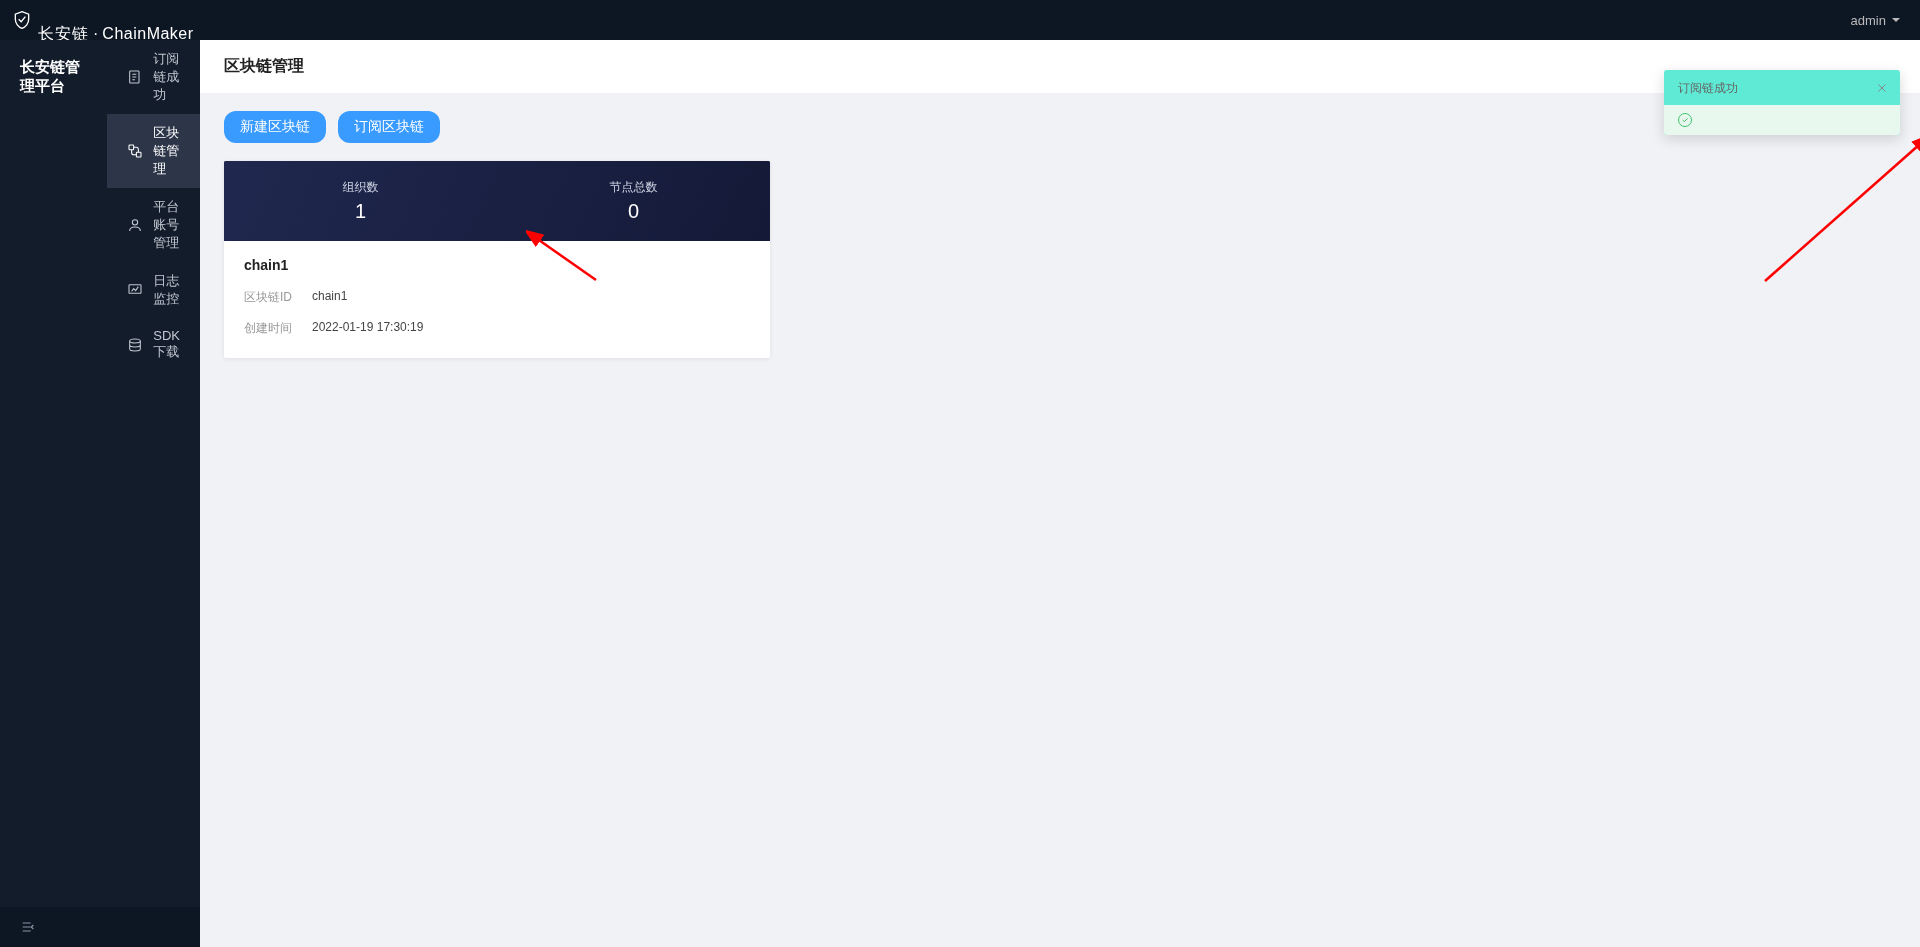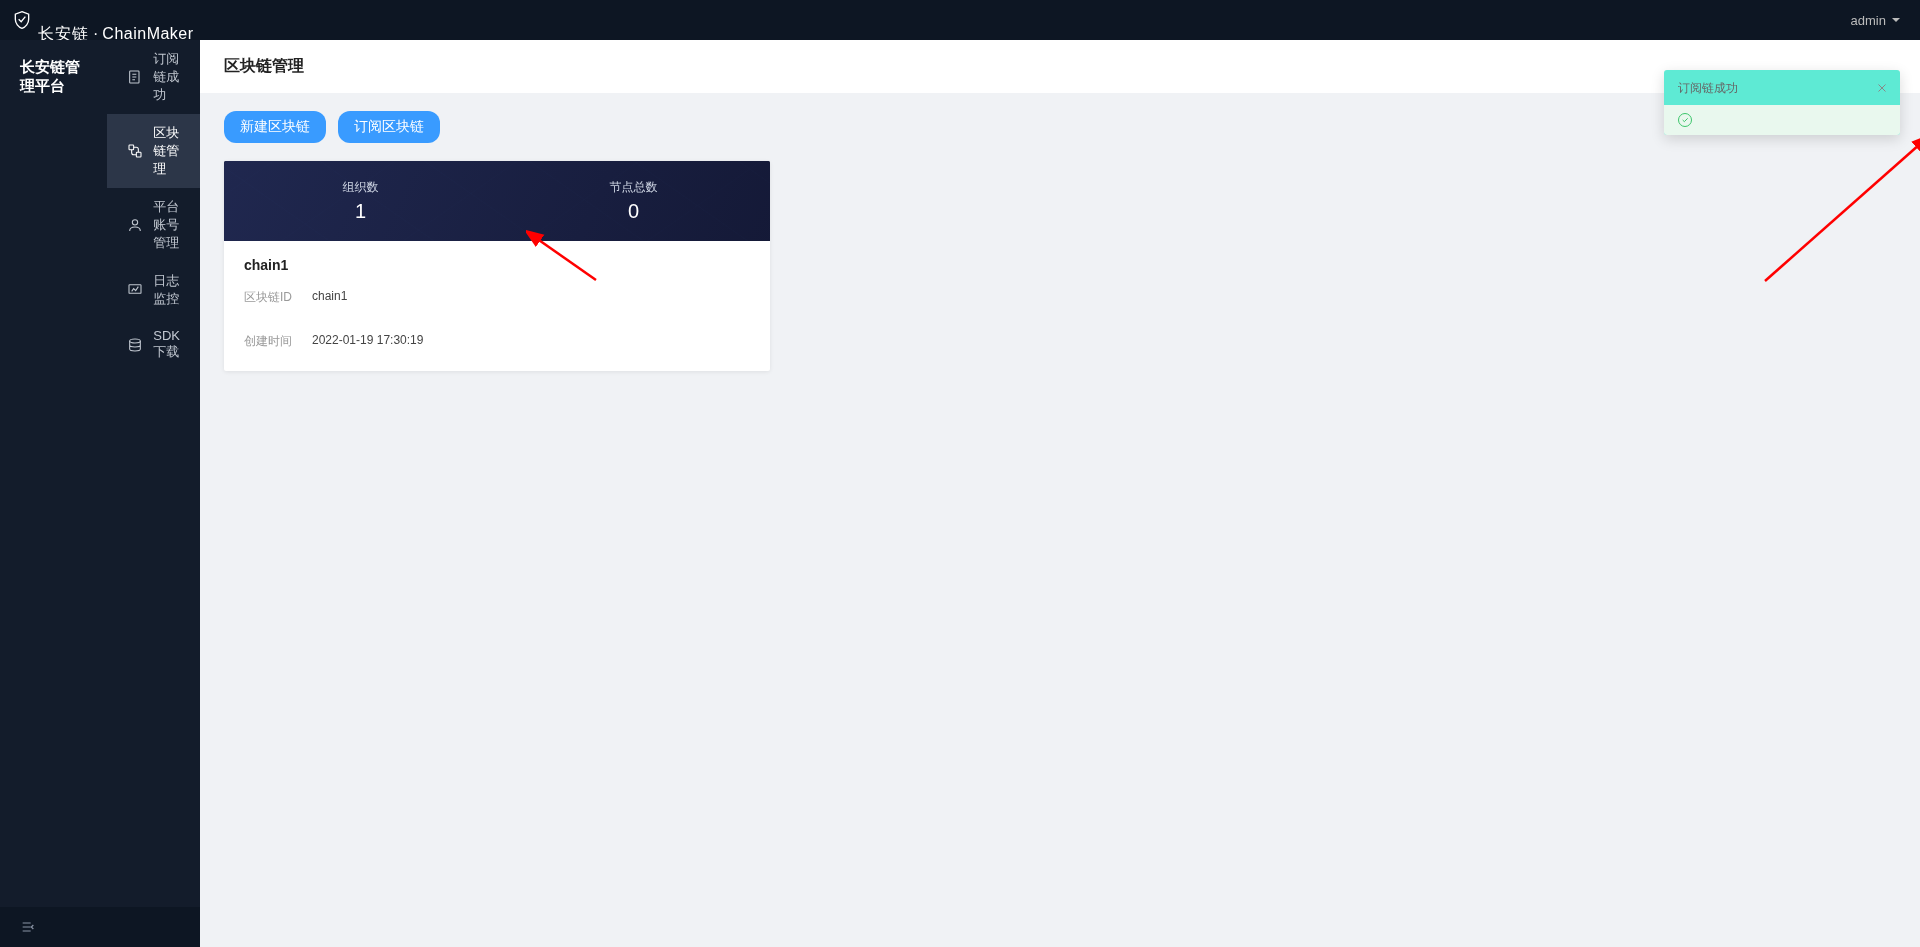--- a/index.html
+++ b/index.html
@@ -148,21 +148,21 @@
   justify-content: center;
   gap: 4px;
 }
 .stat-label { font-size: 12px; color: #cfd6e4; }
 .stat-value { font-size: 20px; font-weight: 500; }
 .card-body { padding: 16px 20px 18px 20px; }
 .card-name { font-size: 14px; font-weight: 600; color: #222; margin-bottom: 16px; }
 .card-row {
   display: flex;
   font-size: 12px;
-  margin-bottom: 27px;
+  margin-bottom: 14px;
 }
 .card-row:last-child { margin-bottom: 3px; }
 .card-row-label { width: 68px; color: #999; }
 .card-row-value { color: #444; }
 
 .toast {
   position: absolute;
   top: 30px;
   right: 20px;
   width: 236px;

